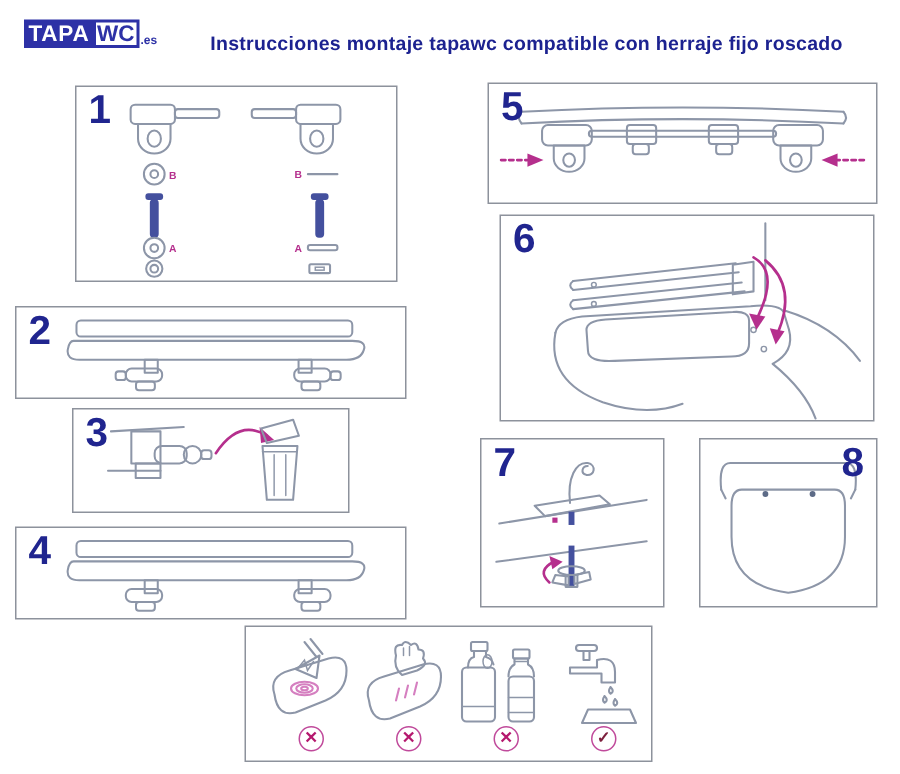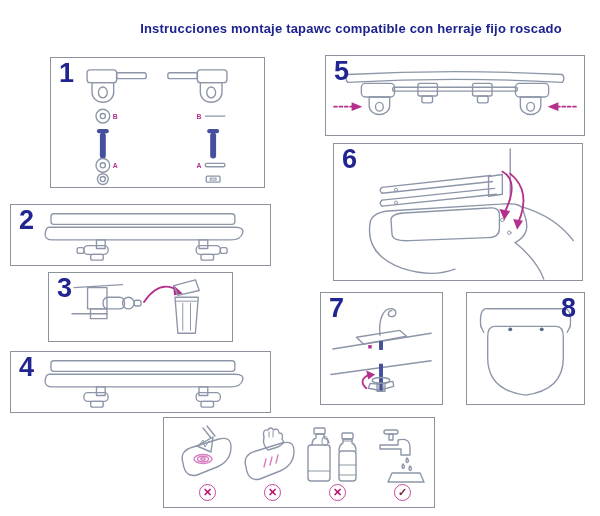--- a/index.html
+++ b/index.html
@@ -49,20 +49,25 @@
     color:#b5186e;font-size:11px;font-weight:bold;line-height:1;
     display:flex;align-items:center;justify-content:center;
   }
   .mark.ok{color:#7c1f3c;}
 </style>
 </head>
 <body>
 
 <div class="page">
 
+  <div class="logo">
+    <span class="logo-tapa">TAPA</span>
+      <span class="logo-wc">WC</span>
+      <span class="logo-es">.es</span>
+  </div>
   <div class="title">Instrucciones montaje tapawc compatible con herraje fijo roscado</div>
 
   <div class="box b1">
     <span class="num">1</span>
     <svg viewBox="0 0 215 131">
       <g>
         <rect x="36" y="12" width="30" height="13" rx="3" class="d"></rect>
         <rect x="66" y="15" width="30" height="6" rx="2" class="d"></rect>
         <path d="M41,25 h22 v10 a11,10 0 0 1 -22,0 z" class="d"></path>
         <ellipse cx="52" cy="35" rx="4.5" ry="5.5" class="d"></ellipse>

